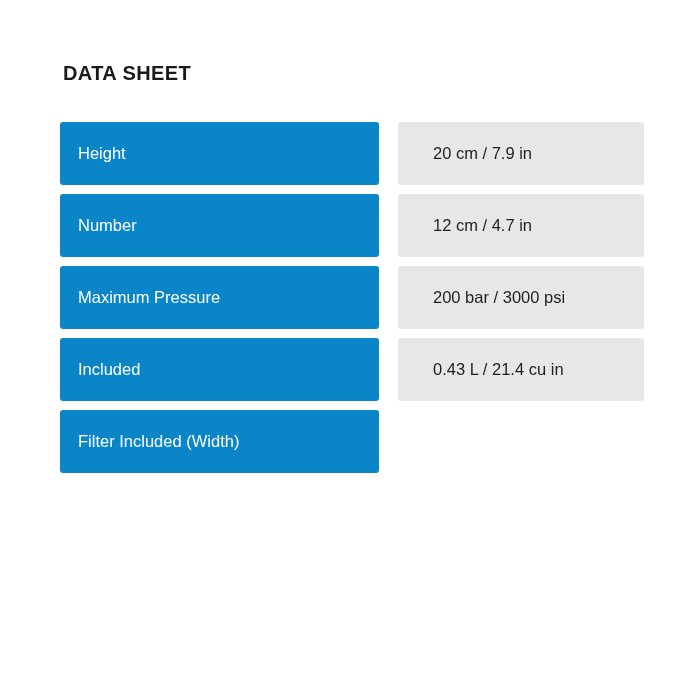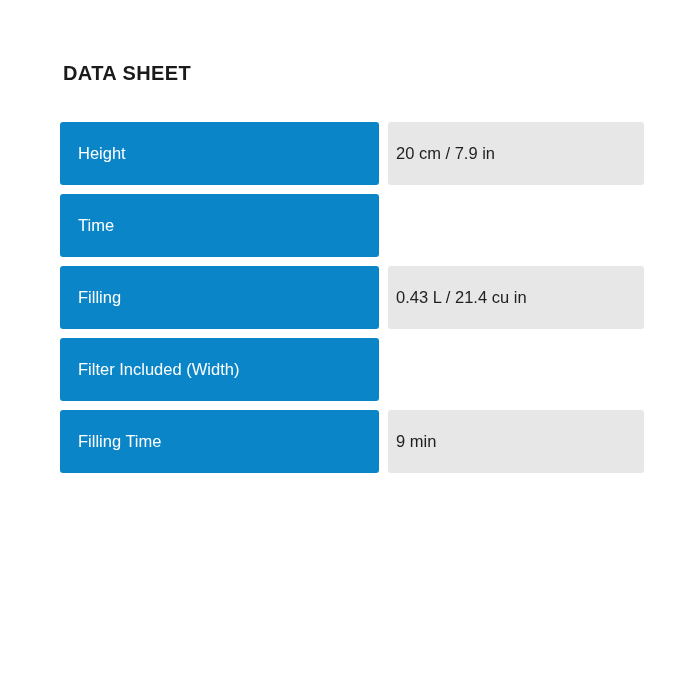--- a/index.html
+++ b/index.html
@@ -28,74 +28,75 @@
     margin: 0 0 37px 3px;
   }
   .spec-table {
     display: flex;
     flex-direction: column;
     gap: 9px;
   }
   .spec-row {
     display: flex;
     flex-direction: row;
-    gap: 9px;
+    gap: 19px;
     height: 63px;
   }
   .spec-label {
     flex: 0 0 319px;
     background: #0a85c8;
     color: #ffffff;
     font-size: 16.5px;
     display: flex;
     align-items: center;
     padding-left: 18px;
     box-sizing: border-box;
     border-radius: 3px;
   }
   .spec-value {
     flex: 1 1 auto;
     background: #e7e7e7;
     color: #1f1f1f;
     font-size: 16.5px;
     display: flex;
     align-items: center;
-    padding-left: 8px;
+    padding-left: 35px;
     box-sizing: border-box;
     border-radius: 3px;
   }
 </style>
 </head>
 <body>
 
 <div class="sheet">
 
   <h1 class="sheet-title">DATA SHEET</h1>
 
   <div class="spec-table">
 
     <div class="spec-row">
       <div class="spec-label">Height</div>
       <div class="spec-value">20 cm / 7.9 in</div>
     </div>
 
     <div class="spec-row">
-      <div class="spec-label">Time</div>
+      <div class="spec-label">Number</div>
+      <div class="spec-value">12 cm / 4.7 in</div>
     </div>
 
 
+    <div class="spec-row">
+      <div class="spec-label">Maximum Pressure</div>
+      <div class="spec-value">200 bar / 3000 psi</div>
+    </div>
 
     <div class="spec-row">
-      <div class="spec-label">Filling</div>
+      <div class="spec-label">Included</div>
       <div class="spec-value">0.43 L / 21.4 cu in</div>
     </div>
 
     <div class="spec-row">
       <div class="spec-label">Filter Included (Width)</div>
     </div>
 
-    <div class="spec-row">
-      <div class="spec-label">Filling Time</div>
-      <div class="spec-value">9 min</div>
-    </div>
 
   </div>
 </div>
 
 </body></html>

